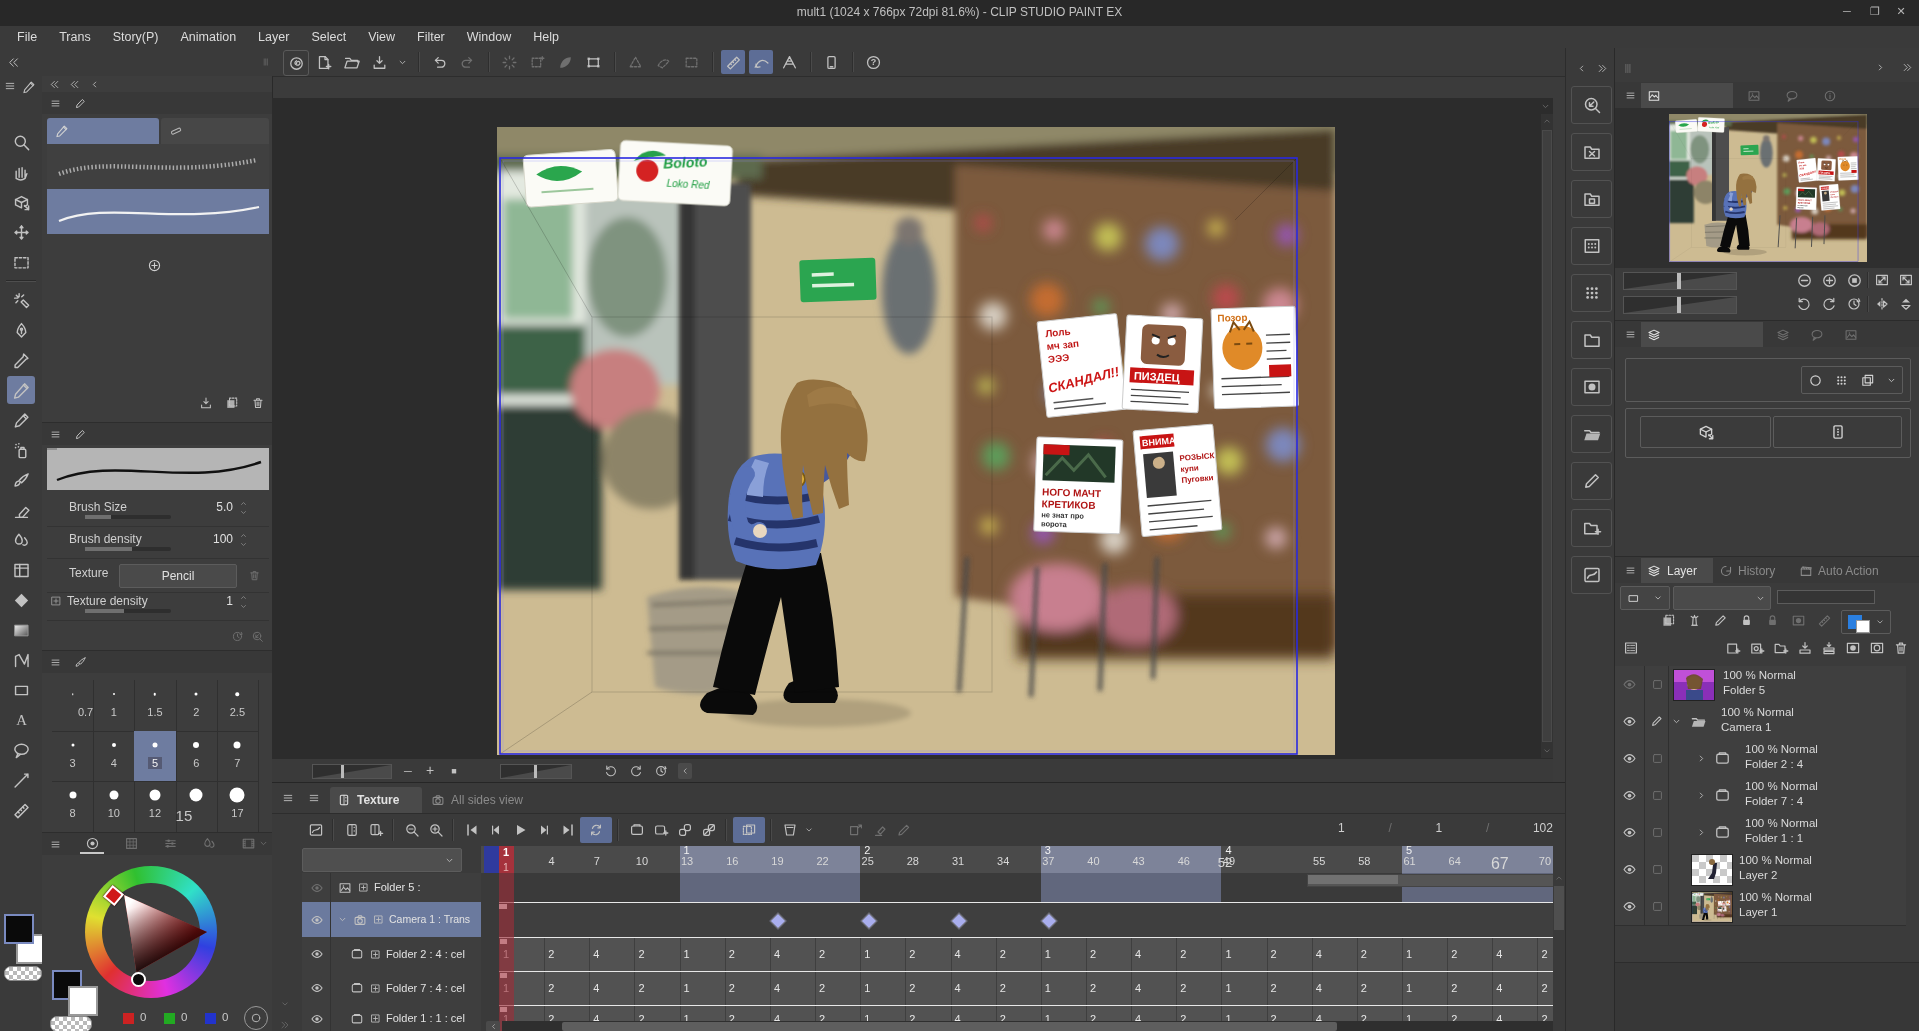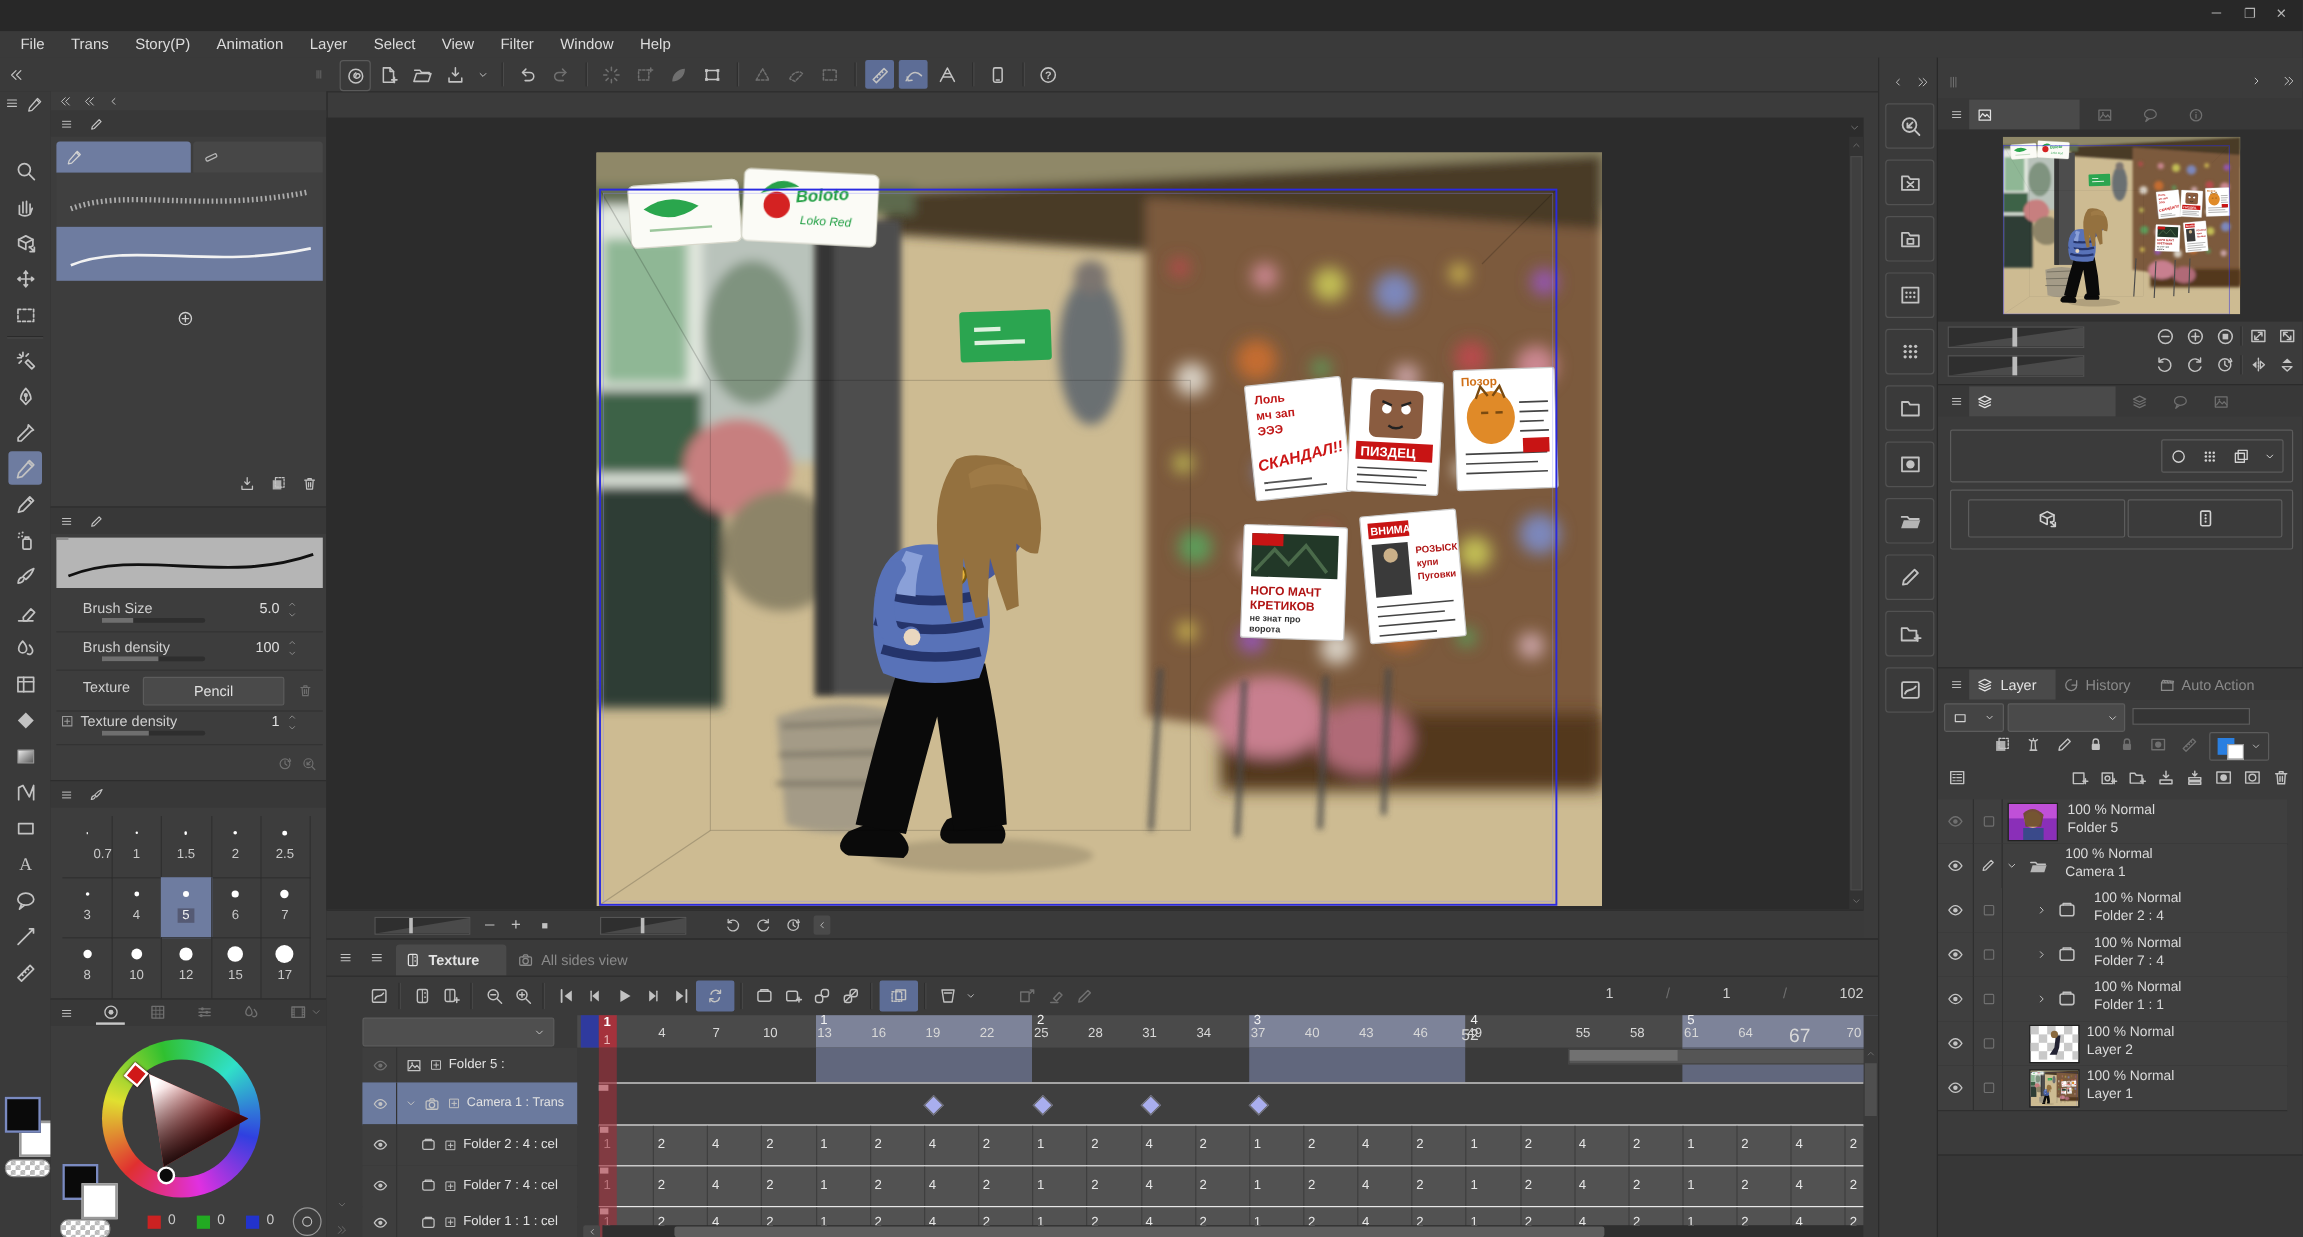--- a/index.html
+++ b/index.html
@@ -42,20 +42,21 @@
 .cell{position:absolute;border-right:1px solid #303030;border-bottom:1px solid #303030;}
 .lrow{position:absolute;left:0;width:291px;border-bottom:1px solid #2f2f2f;background:#3f3f3f;}
 .l1{position:absolute;font-size:11.5px;color:#dadada;white-space:nowrap;}
 </style>
 </head>
 <body>
 
 <div id="app">
 
   <div id="titlebar">
+    <span class="title">mult1 (1024 x 766px 72dpi 81.6%) - CLIP STUDIO PAINT EX</span>
     <span class="winbtn" style="right:62px">─</span>
     <span class="winbtn" style="right:34px">❐</span>
     <span class="winbtn" style="right:8px">✕</span>
   </div>
 
   <div id="menubar">
       <span class="menu-item">File</span>
       <span class="menu-item">Trans</span>
       <span class="menu-item">Story(P)</span>
       <span class="menu-item">Animation</span>
@@ -577,21 +578,21 @@
       <div class="cell" style="position:absolute;left:51.2px;top:705px;width:41.2px;height:50.5px;">
         <div style="position:absolute;left:50%;top:14px;transform:translate(-50%,-50%);width:9px;height:9px;border-radius:50%;background:#fff"></div>
         <div style="position:absolute;left:0;right:0;top:26px;text-align:center;font-size:11px;color:#c9c9c9">10</div>
       </div>
       <div class="cell" style="position:absolute;left:92.4px;top:705px;width:41.2px;height:50.5px;">
         <div style="position:absolute;left:50%;top:14px;transform:translate(-50%,-50%);width:11px;height:11px;border-radius:50%;background:#fff"></div>
         <div style="position:absolute;left:0;right:0;top:26px;text-align:center;font-size:11px;color:#c9c9c9">12</div>
       </div>
       <div class="cell" style="position:absolute;left:133.60000000000002px;top:705px;width:41.2px;height:50.5px;">
         <div style="position:absolute;left:50%;top:14px;transform:translate(-50%,-50%);width:13px;height:13px;border-radius:50%;background:#fff"></div>
-        <div style="position:absolute;left:0;right:0;top:26px;text-align:center;font-size:11px;color:#c9c9c9">15</div>
+        <div style="position:absolute;left:0;right:0;top:26px;text-align:left;font-size:15px;color:#c9c9c9">15</div>
       </div>
       <div class="cell" style="position:absolute;left:174.8px;top:705px;width:41.2px;height:50.5px;">
         <div style="position:absolute;left:50%;top:14px;transform:translate(-50%,-50%);width:15px;height:15px;border-radius:50%;background:#fff"></div>
         <div style="position:absolute;left:0;right:0;top:26px;text-align:center;font-size:11px;color:#c9c9c9">17</div>
       </div>
       <div class="panel-h" style="top:756px;border-top:1px solid #2d2d2d">
  <span class="icw" style="position:absolute;left:6px;top:4px;width:14px;height:14px;">
           <svg class="ic" width="11" height="11" viewBox="0 0 16 16">
             <path d="M3 4.5h10M3 8h10M3 11.5h10"></path>
           </svg>

